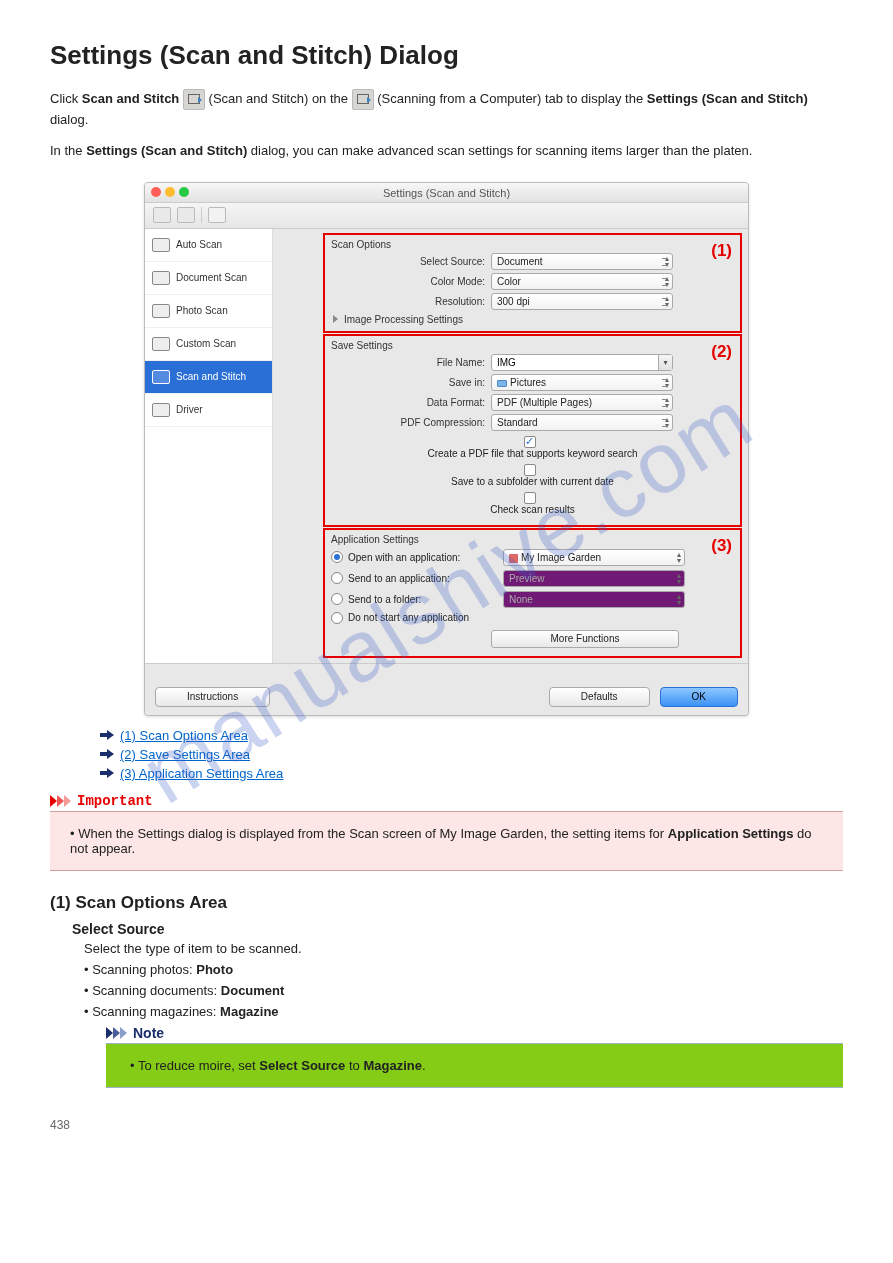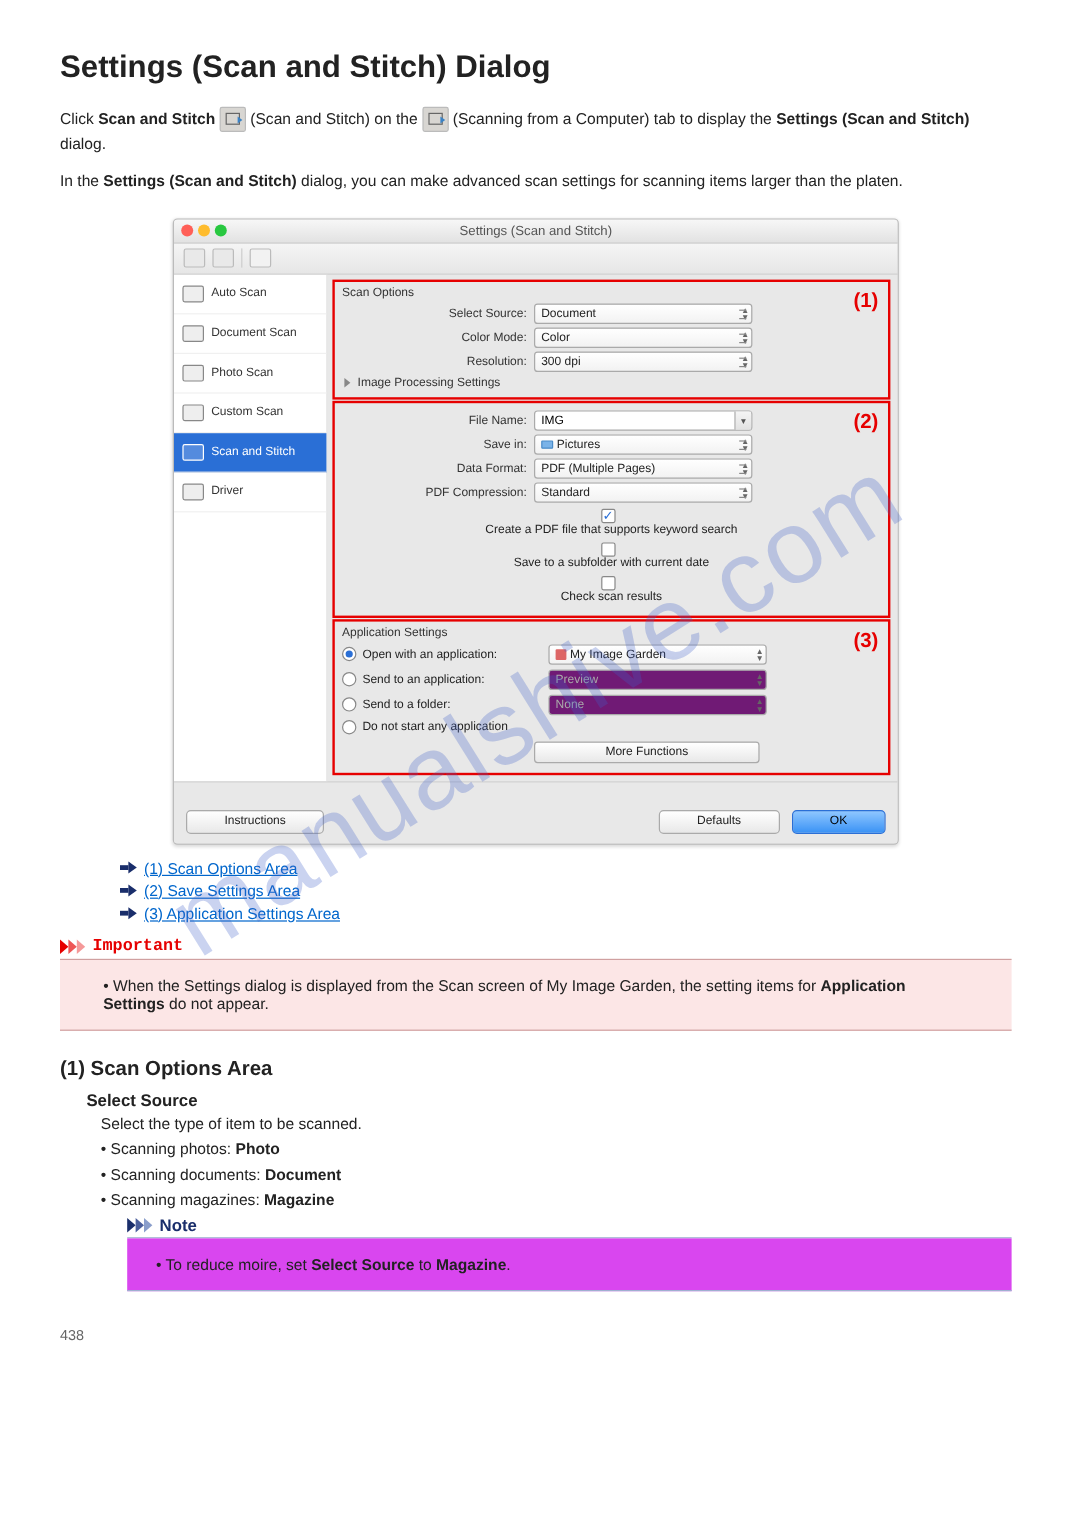--- a/index.html
+++ b/index.html
@@ -11,21 +11,21 @@
   .inline-icon::before { content:""; position:absolute; left:4px; top:4px; width:10px; height:8px; border:1px solid #666; }
   .inline-icon::after { content:""; position:absolute; right:2px; top:7px; width:0; height:0; border-left:4px solid #3b82c4; border-top:3px solid transparent; border-bottom:3px solid transparent; }
   .screenshot { width: 605px; margin: 20px auto 6px auto; border:1px solid #bbb; border-radius:4px; overflow:hidden; background:#e8e8e8; box-shadow:0 1px 3px rgba(0,0,0,0.15); }
   .titlebar { height:20px; background:linear-gradient(#f7f7f7,#e2e2e2); border-bottom:1px solid #ccc; text-align:center; line-height:20px; font-size:11px; color:#555; position:relative; }
   .traffic { position:absolute; left:6px; top:4px; display:flex; gap:4px; }
   .dot { width:10px; height:10px; border-radius:50%; }
   .dot.r{background:#ff5f57}.dot.y{background:#febc2e}.dot.g{background:#28c840}
   .toolbar { height:26px; background:linear-gradient(#f5f5f5,#e6e6e6); border-bottom:1px solid #ccc; padding:4px 8px; display:flex; gap:6px; align-items:center; }
   .tb-icon{width:18px;height:16px;border:1px solid #bbb;border-radius:2px;background:#e9e9e9;position:relative;}
   .tb-sep{width:1px;height:16px;background:#ccc;}
-  .main { display:flex; }
+  .main { display:flex;gap:46px; }
   .sidebar { width:128px; background:#fff; border-right:1px solid #ddd; }
   .side-item { display:flex; align-items:center; gap:6px; padding:9px 7px; font-size:10px; color:#333; border-bottom:1px solid #f0f0f0; position:relative; }
   .side-item.sel { background:#2a6fd6; color:#fff; }
   .side-icon { width:18px; height:14px; border:1px solid #888; border-radius:2px; background:#eee; flex-shrink:0; }
   .side-item.sel .side-icon{border-color:#fff;background:rgba(255,255,255,0.2);}
   .content { flex:1; padding:4px 6px 4px 4px; background:#e8e8e8; }
   .section-box { border:2px solid #e60000; padding:3px 6px 6px 6px; margin-bottom:1px; position:relative; background:#e8e8e8; }
   .section-title { font-size:10px; color:#333; margin:1px 0 3px 0; }
   .callout { position:absolute; right:8px; top:6px; font-size:17px; font-weight:700; color:#e60000; }
   .row { display:flex; align-items:center; margin:3px 0; }
@@ -62,27 +62,27 @@
   .arrow { width:14px; height:10px; position:relative; }
   .arrow::before { content:""; position:absolute; left:0; top:3px; width:7px; height:4px; background:#1a2e6b; }
   .arrow::after { content:""; position:absolute; left:7px; top:0; width:0; height:0; border-left:7px solid #1a2e6b; border-top:5px solid transparent; border-bottom:5px solid transparent; }
   .link { color:#0066cc; text-decoration:underline; }
   .important-box { margin:4px 0 16px 0; }
   .imp-header { display:flex; align-items:center; gap:6px; font-weight:700; color:#e60000; font-size:14px; border-bottom:1px solid #d0a0a0; padding-bottom:2px;font-family:Liberation Mono, monospace; }
   .chevrons { display:flex; gap:0; }
   .chev { width:0;height:0;border-top:6px solid transparent;border-bottom:6px solid transparent;border-left:7px solid #e60000; }
   .chev.c2{border-left-color:#ee5555;}
   .chev.c3{border-left-color:#f59999;}
-  .imp-body { background:#fce6e6; padding:14px 36px; font-size:13px; border-bottom:1px solid #d0a0a0; }
+  .imp-body { background:#fce6e6; padding:14px 20px; font-size:13px; border-bottom:1px solid #d0a0a0; }
   .note-box { margin:6px 0 0 34px; }
   .note-header { display:flex; align-items:center; gap:6px; font-weight:700; color:#1a2e6b; font-size:14px; border-bottom:1px solid #a0b0d0; padding-bottom:2px; }
   .note-chevrons .chev{border-left-color:#1a2e6b;}
   .note-chevrons .chev.c2{border-left-color:#4a5e9b;}
   .note-chevrons .chev.c3{border-left-color:#8a9ecb;}
-  .note-body { background:#d946ef; padding:14px 24px; font-size:13px; border-bottom:1px solid #a0b0d0; }
+  .note-body { background:#84cc16; padding:14px 24px; font-size:13px; border-bottom:1px solid #a0b0d0; }
   h2 { font-size:17px; font-weight:700; margin:22px 0 8px 0; }
   .def { margin:8px 0 6px 22px; }
   .def-term { font-weight:700; font-size:14px; margin-bottom:4px; }
   .def-body { font-size:13px; margin-left:12px; margin-bottom:6px; }
   .watermark { position:absolute; left:50%; top:50%; transform:translate(-50%,-40%) rotate(-32deg); font-size:86px; color:rgba(64,96,200,0.28); font-weight:400; pointer-events:none; letter-spacing:2px; white-space:nowrap; }
   .pagenum { font-size:12px; color:#666; margin-top:30px; padding-right:4px; }
   .folder-icon{display:inline-block;width:10px;height:7px;background:#7ab3e8;border:1px solid #4a8bc8;vertical-align:middle;margin-right:3px;border-radius:1px;}
   .app-icon-sq{display:inline-block;width:9px;height:9px;background:#d66;vertical-align:middle;margin-right:3px;border-radius:1px;}
 </style>
 </head>
@@ -159,20 +159,21 @@
             <div class="select"><span>300 dpi</span><span class="caret"></span></div>
           </div>
           <div class="expand-row">
             <span class="tri"></span>
               <span>Image Processing Settings</span>
           </div>
         </div>
 
         <div class="section-box">
           <div class="callout">(2)</div>
+          <div class="section-title">Save Settings</div>
           <div class="row">
             <div class="row-label">File Name:</div>
             <div class="textcombo">
                 <input value="IMG" style="">
                 <span class="drop">▾</span>
               </div>
           </div>
           <div class="row">
             <div class="row-label">Save in:</div>
             <div class="select"><span class="folder-icon"></span><span>Pictures</span><span class="caret"></span></div>

